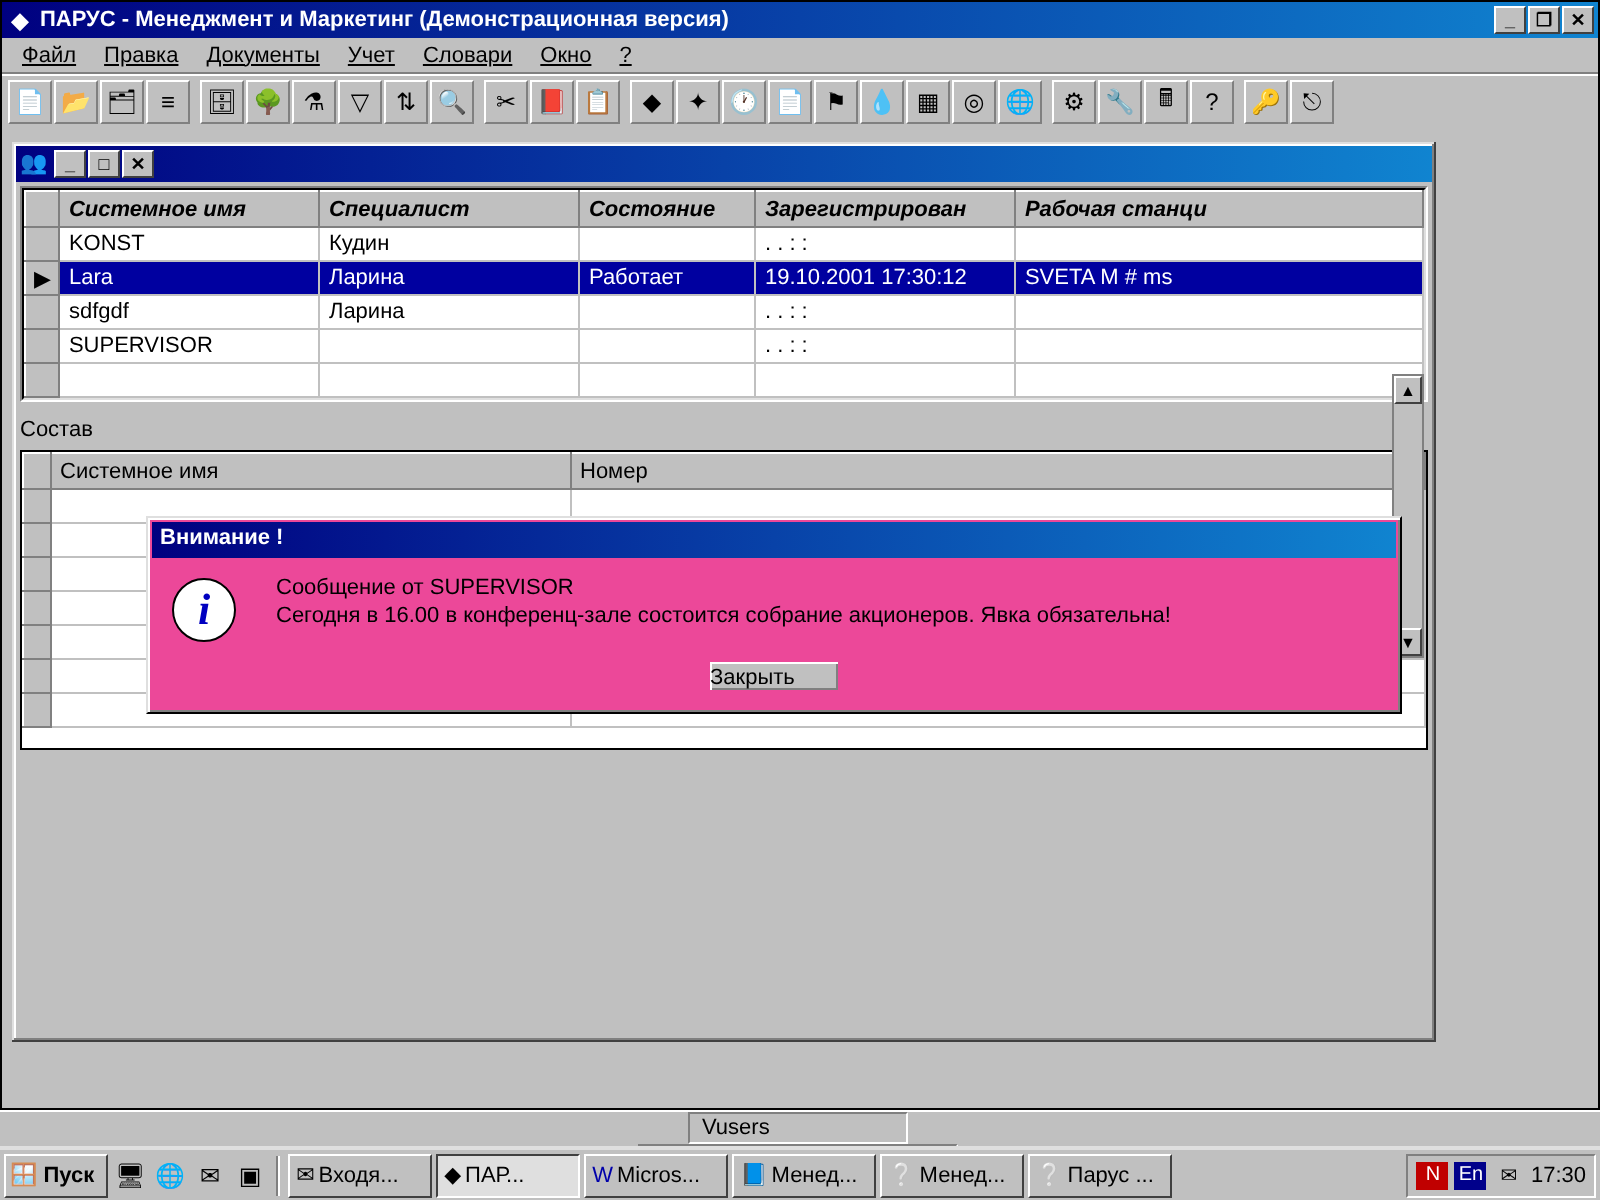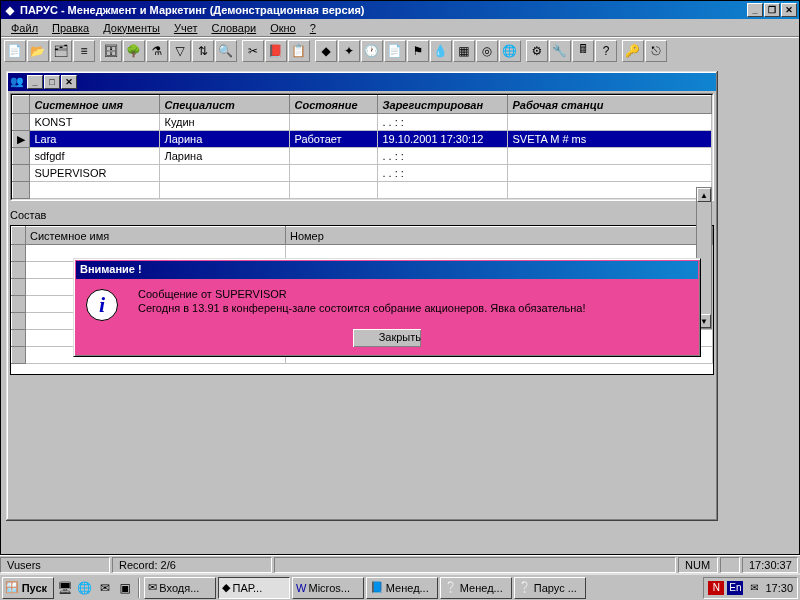--- a/index.html
+++ b/index.html
@@ -44,24 +44,24 @@
 .grid2 table{width:100%;}
 .grid2 th{font-style:normal;font-weight:normal;}
 .grid2 td{height:17px;}
 
 
 .dialog { position:absolute; left:63px; top:258px; width:628px; height:99px; background:#ec4899; border:1px solid #dfdfdf; border-right-color:#000; border-bottom-color:#000; box-shadow: inset 1px 1px #fff, inset -1px -1px #808080; z-index:50;margin-left:10px;}
 .dialog-title { height:18px; background: linear-gradient(to right, #000080, #1084d0); color:#fff; font-weight:bold; padding:2px 4px; margin:2px;}
 .dialog-body { display:flex; padding:4px 12px; align-items:flex-start; gap:20px;}
 .info-icon { width:32px; height:32px; border-radius:50%; background:#fff; border:1px solid #000; display:flex;align-items:center;justify-content:center; color:#0000c0; font-family:Georgia,serif; font-size:22px; font-weight:bold; font-style:italic; flex-shrink:0; margin-top:4px;}
 .dialog-msg { padding-top:2px; line-height:14px;}
-.dialog-btn { display:block; margin: 2px auto 4px; width:72px; height:22px; background:#c0c0c0; border:2px solid #ec4899; box-shadow: inset 1px 1px #fff, inset -1px -1px #808080; text-align:right; padding-top:2px;}
-
-
-.statusbar { position:absolute; left:0; bottom:0; width:800px; height:18px; background:#c0c0c0; border-top:1px solid #fff; display:flex; align-items:center; font-size:11px;}
+.dialog-btn { display:block; margin: 2px auto 4px; width:72px; height:22px; background:#c0c0c0; border:4px solid #ec4899; box-shadow: inset 1px 1px #fff, inset -1px -1px #808080; text-align:left; padding-top:2px;}
+
+
+.statusbar { position:absolute; left:0; bottom:0; width:800px; height:18px; background:#c0c0c0; border-top:1px solid #fff; display:flex; align-items:center; font-size:11px;flex-direction:column;}
 .sb-cell { border:1px solid #808080; border-right-color:#fff; border-bottom-color:#fff; height:16px; padding:1px 6px; margin-right:2px;}
 
 
 .taskbar { position:absolute; left:0; bottom:0; width:800px; height:27px; background:#c0c0c0; border-top:2px solid #dfdfdf; display:flex; align-items:center; padding:1px 2px; gap:2px; z-index:100;}
 .start-btn { height:22px; padding:0 6px 0 2px; background:#c0c0c0; border:1px solid #fff; border-right-color:#404040; border-bottom-color:#404040; display:flex;align-items:center; font-weight:bold; gap:3px;}
 .ql { width:18px; height:18px; display:flex;align-items:center;justify-content:center; font-size:12px;}
 .task-btn { height:22px; width:72px; background:#c0c0c0; border:1px solid #fff; border-right-color:#404040; border-bottom-color:#404040; display:flex;align-items:center; padding:0 3px; gap:2px; font-size:10px; overflow:hidden; white-space:nowrap;}
 .task-btn.active { border:1px solid #404040; border-right-color:#fff; border-bottom-color:#fff; background:#dfdfdf;}
 .tray { margin-left:auto; height:22px; border:1px solid #808080; border-right-color:#fff; border-bottom-color:#fff; display:flex; align-items:center; padding:0 4px; gap:3px;}
 .tray-ico { width:16px; height:14px; display:flex;align-items:center;justify-content:center; font-size:10px;}
@@ -252,21 +252,21 @@
     </div>
   </div>
 </div>
 
 <div class="dialog">
   <div class="dialog-title">Внимание !</div>
   <div class="dialog-body">
     <div class="info-icon">i</div>
     <div class="dialog-msg">
       <div>Сообщение от SUPERVISOR</div>
-      <div>Сегодня в 13.91 в конференц-зале состоится собрание акционеров. Явка обязательна!</div>
+      <div>Сегодня в 16.00 в конференц-зале состоится собрание акционеров. Явка обязательна!</div>
     </div>
   </div>
   <div class="dialog-btn">Закрыть</div>
 </div>
 
 <div class="statusbar">
   <div class="sb-cell" style="width:110px">Vusers</div>
   <div class="sb-cell" style="width:160px">Record: 2/6</div>
   <div class="sb-cell" style="flex:1"></div>
   <div class="sb-cell" style="width:40px;">NUM</div>

